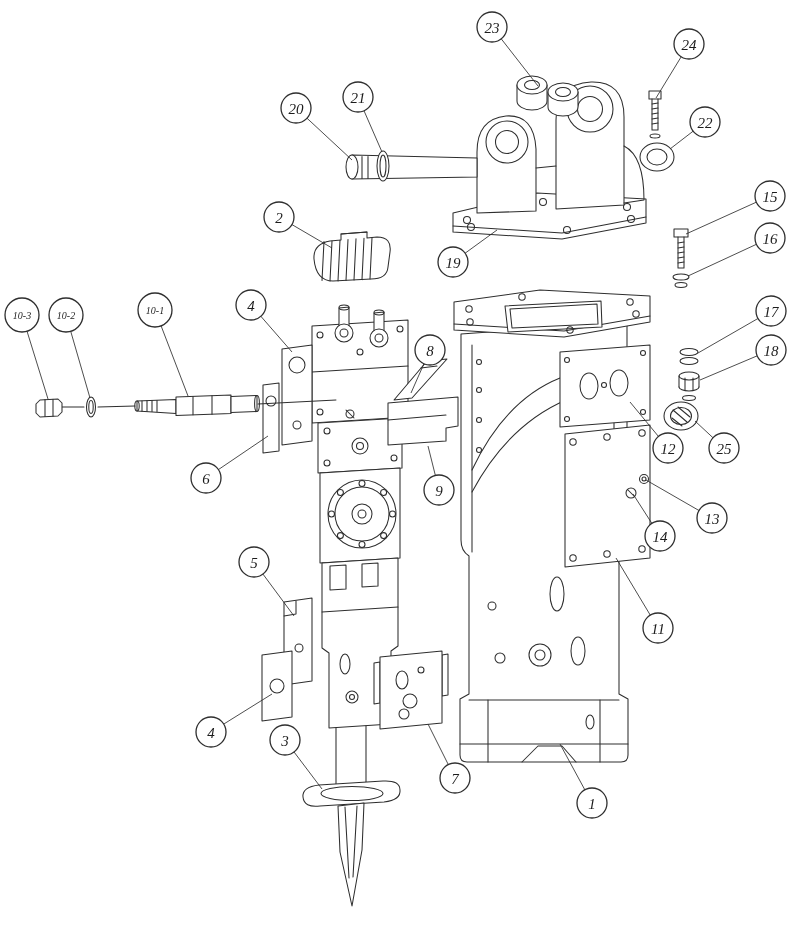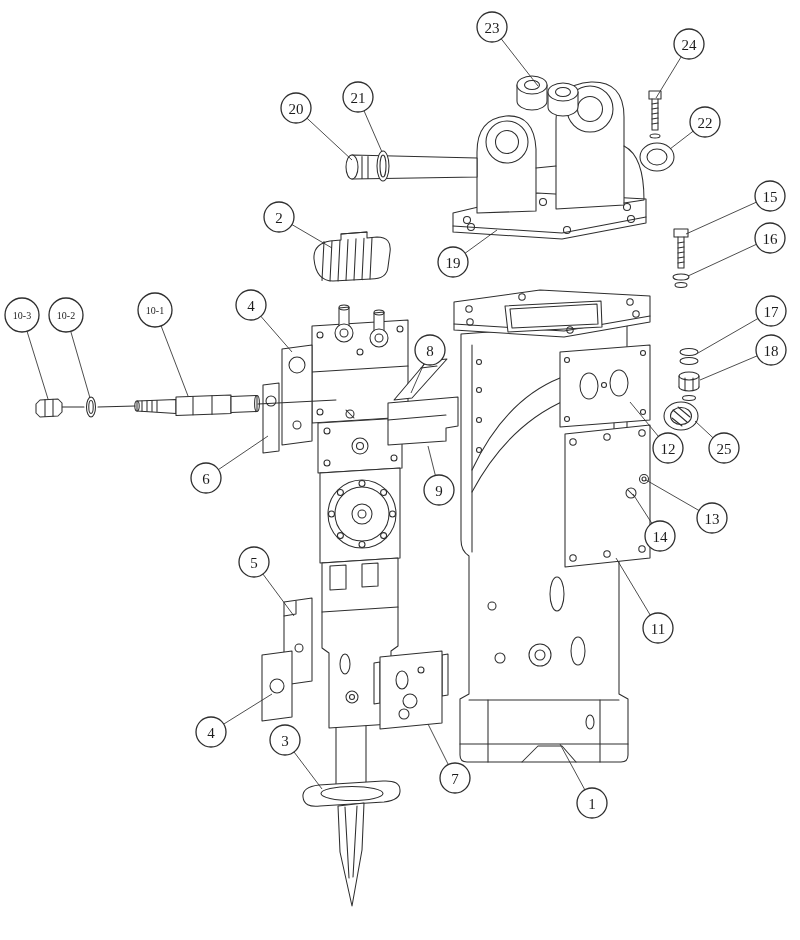--- a/index.html
+++ b/index.html
@@ -1,16 +1,16 @@
 <!DOCTYPE html>
 <html><head>
 <meta charset="utf-8">
 <style>
   html,body{margin:0;padding:0;background:#ffffff;}
-  .canvas{width:800px;height:940px;background:#ffffff;position:relative;overflow:hidden;}
+  .canvas{width:800px;height:940px;background:#ffffff;position:relative;overflow:hidden;font-style:italic;}
   svg{display:block;}
   .part{stroke:#2e2e2e;stroke-width:1.05;fill:none;stroke-linejoin:round;stroke-linecap:round;}
   .part .w{fill:#ffffff;}
   .leader{stroke:#2e2e2e;stroke-width:0.85;fill:none;}
   .balloon{fill:#ffffff;stroke:#2e2e2e;stroke-width:1.3;}
   .balloon-label{font-family:"Liberation Serif","DejaVu Serif",serif;font-size:15px;fill:#1c1c1c;
                  text-anchor:middle;dominant-baseline:central;}
   .balloon-label.small{font-size:10px;}
 </style>
 </head>

